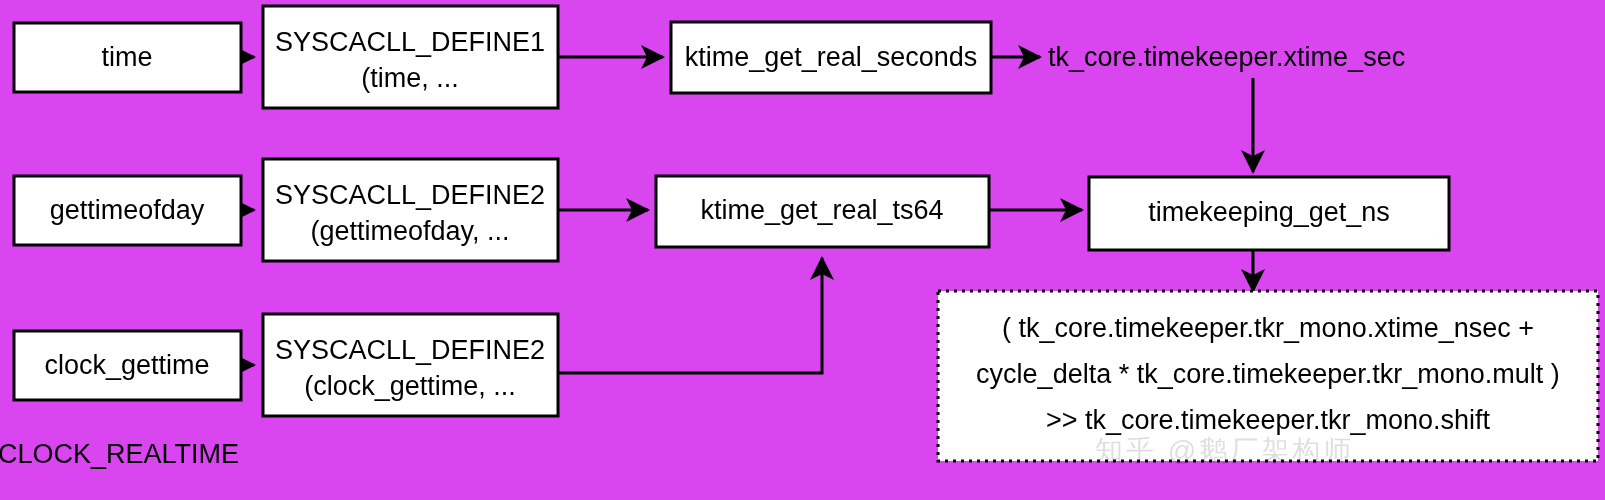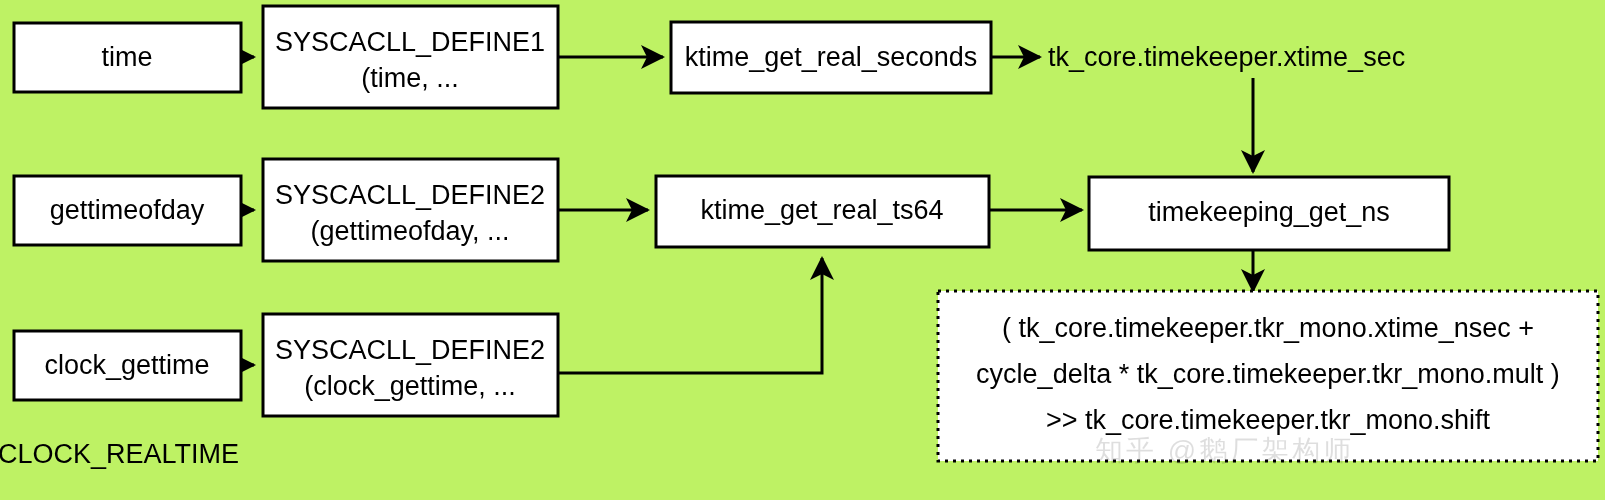--- a/index.html
+++ b/index.html
@@ -4,21 +4,21 @@
 <style>
   html, body {
     margin: 0;
     padding: 0;
     background: #ffffff;
   }
   #canvas {
     position: relative;
     width: 1605px;
     height: 500px;
-    background: #bef264;
+    background: #d946ef;
     overflow: hidden;
     font-family: "Liberation Sans", sans-serif;
   }
   svg.diagram {
     position: absolute;
     left: 0;
     top: 0;
     width: 1605px;
     height: 500px;
   }

